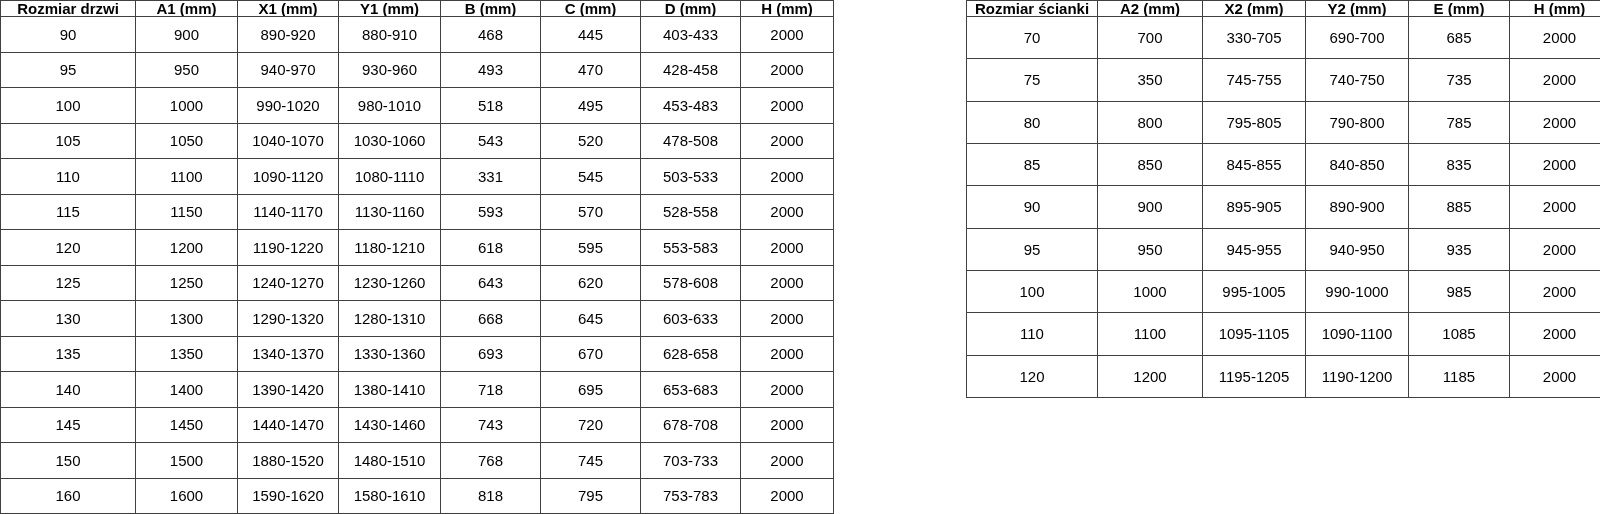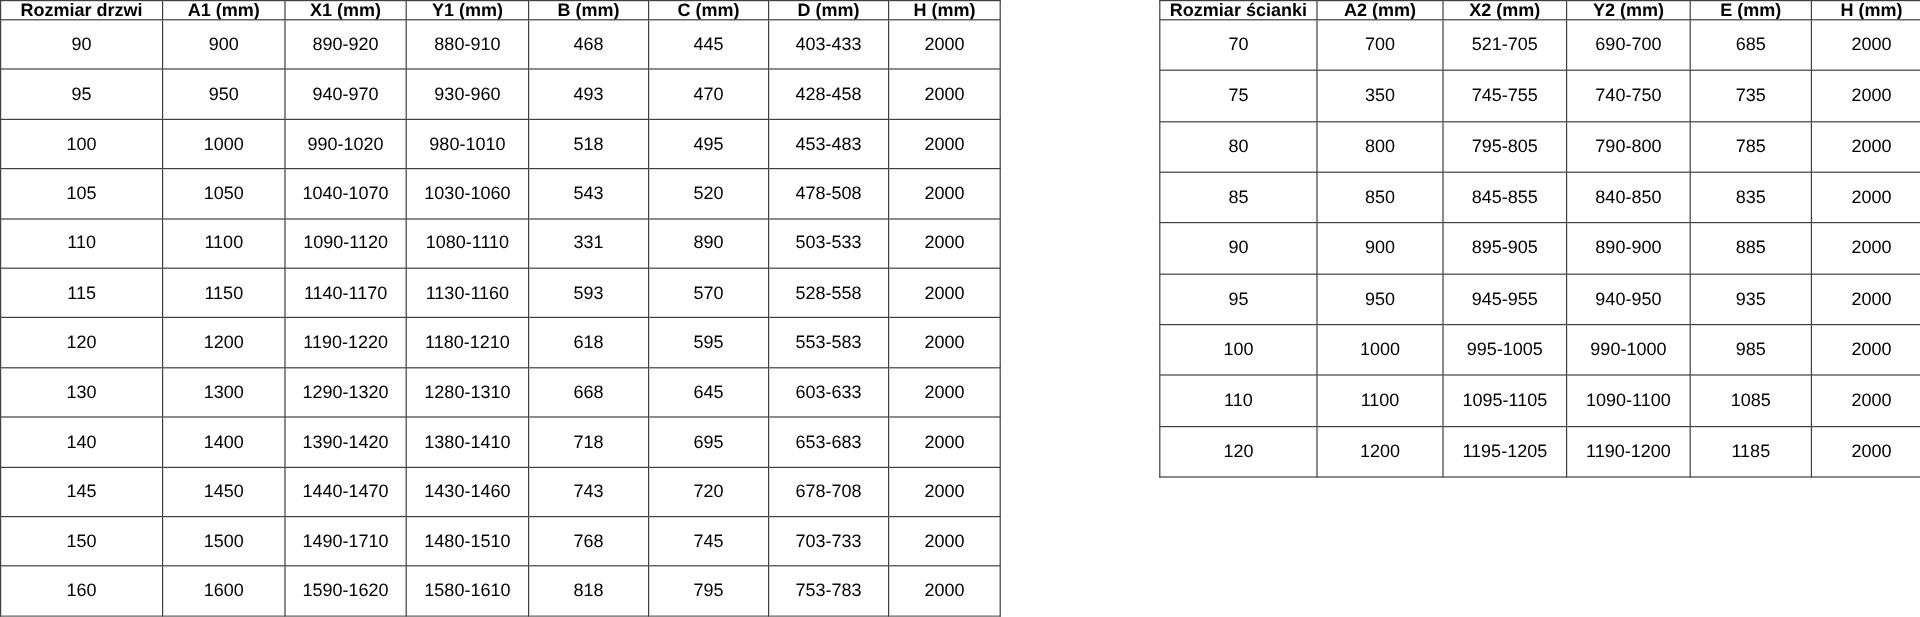--- a/index.html
+++ b/index.html
@@ -108,21 +108,21 @@
           <td>520</td>
           <td>478-508</td>
           <td>2000</td>
         </tr>
         <tr>
           <td>110</td>
           <td>1100</td>
           <td>1090-1120</td>
           <td>1080-1110</td>
           <td>331</td>
-          <td>890</td>
+          <td>545</td>
           <td>503-533</td>
           <td>2000</td>
         </tr>
         <tr>
           <td>115</td>
           <td>1150</td>
           <td>1140-1170</td>
           <td>1130-1160</td>
           <td>593</td>
           <td>570</td>
@@ -133,30 +133,50 @@
           <td>120</td>
           <td>1200</td>
           <td>1190-1220</td>
           <td>1180-1210</td>
           <td>618</td>
           <td>595</td>
           <td>553-583</td>
           <td>2000</td>
         </tr>
         <tr>
+          <td>125</td>
+          <td>1250</td>
+          <td>1240-1270</td>
+          <td>1230-1260</td>
+          <td>643</td>
+          <td>620</td>
+          <td>578-608</td>
+          <td>2000</td>
+        </tr>
+        <tr>
           <td>130</td>
           <td>1300</td>
           <td>1290-1320</td>
           <td>1280-1310</td>
           <td>668</td>
           <td>645</td>
           <td>603-633</td>
           <td>2000</td>
         </tr>
         <tr>
+          <td>135</td>
+          <td>1350</td>
+          <td>1340-1370</td>
+          <td>1330-1360</td>
+          <td>693</td>
+          <td>670</td>
+          <td>628-658</td>
+          <td>2000</td>
+        </tr>
+        <tr>
           <td>140</td>
           <td>1400</td>
           <td>1390-1420</td>
           <td>1380-1410</td>
           <td>718</td>
           <td>695</td>
           <td>653-683</td>
           <td>2000</td>
         </tr>
         <tr>
@@ -165,21 +185,21 @@
           <td>1440-1470</td>
           <td>1430-1460</td>
           <td>743</td>
           <td>720</td>
           <td>678-708</td>
           <td>2000</td>
         </tr>
         <tr>
           <td>150</td>
           <td>1500</td>
-          <td>1490-1710</td>
+          <td>1880-1520</td>
           <td>1480-1510</td>
           <td>768</td>
           <td>745</td>
           <td>703-733</td>
           <td>2000</td>
         </tr>
         <tr>
           <td>160</td>
           <td>1600</td>
           <td>1590-1620</td>
@@ -208,21 +228,21 @@
           <th>X2 (mm)</th>
           <th>Y2 (mm)</th>
           <th>E (mm)</th>
           <th>H (mm)</th>
         </tr>
       </thead>
       <tbody>
         <tr>
           <td>70</td>
           <td>700</td>
-          <td>521-705</td>
+          <td>330-705</td>
           <td>690-700</td>
           <td>685</td>
           <td>2000</td>
         </tr>
         <tr>
           <td>75</td>
           <td>350</td>
           <td>745-755</td>
           <td>740-750</td>
           <td>735</td>

